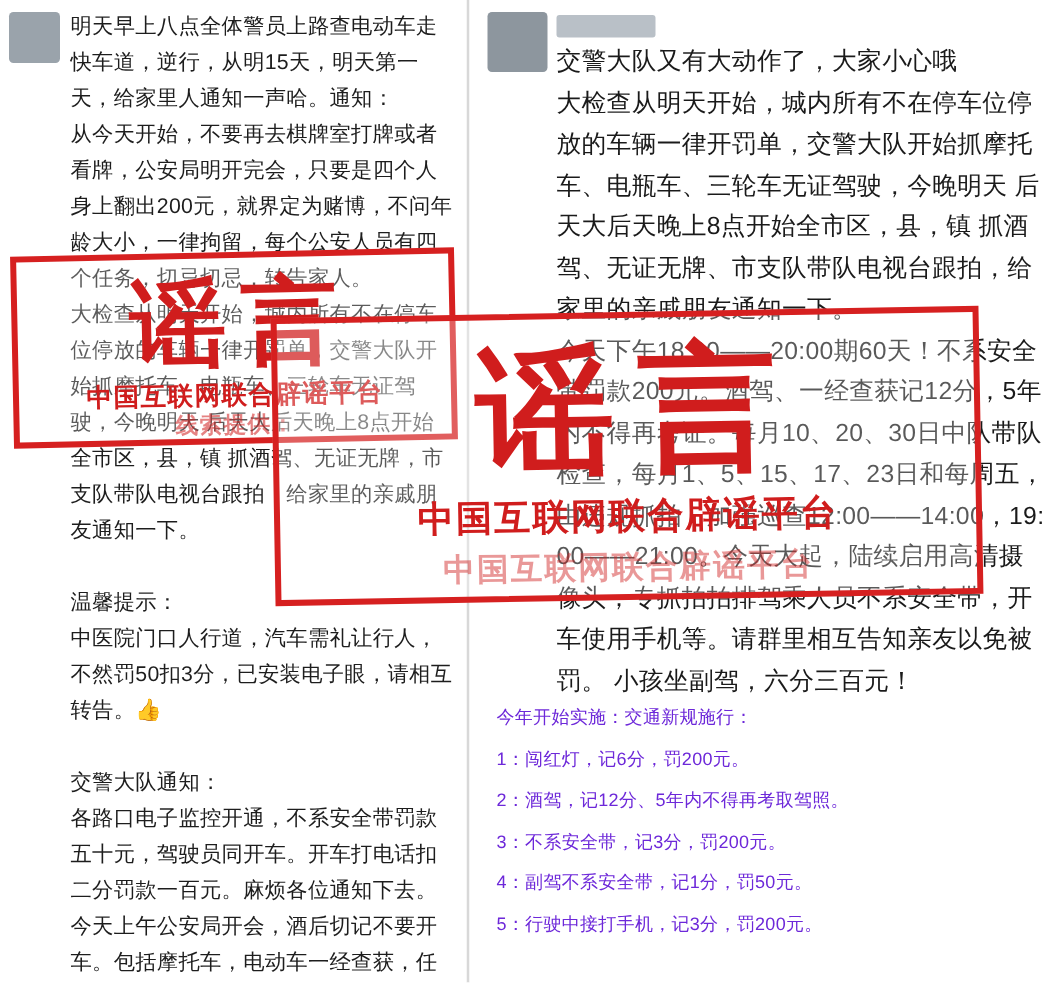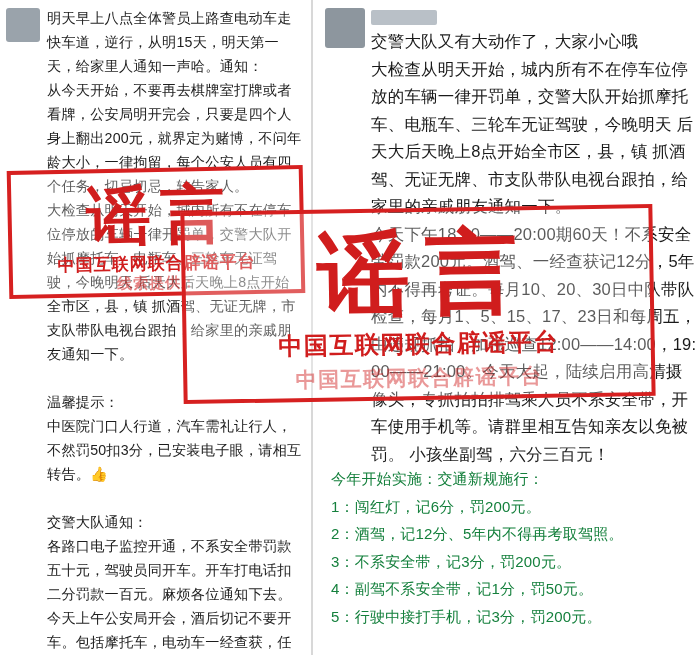--- a/index.html
+++ b/index.html
@@ -102,23 +102,23 @@
     color: #1a1a1a;
     letter-spacing: 0.2px;
     white-space: pre-wrap;
     word-break: break-all;
   }
   .right-text-2 {
     position: absolute;
     left: 14px;
     top: 465px;
     width: 366px;
-    font-size: 15px;
+    font-size: 12px;
     line-height: 27.5px;
-    color: #15803d;
+    color: #6d28d9;
     letter-spacing: 0.2px;
     white-space: pre-wrap;
     word-break: break-all;
   }
   
   .stamp {
     position: absolute;
     box-sizing: border-box;
     border: 4px solid #d62020;
     background: rgba(255,255,255,0.28);

